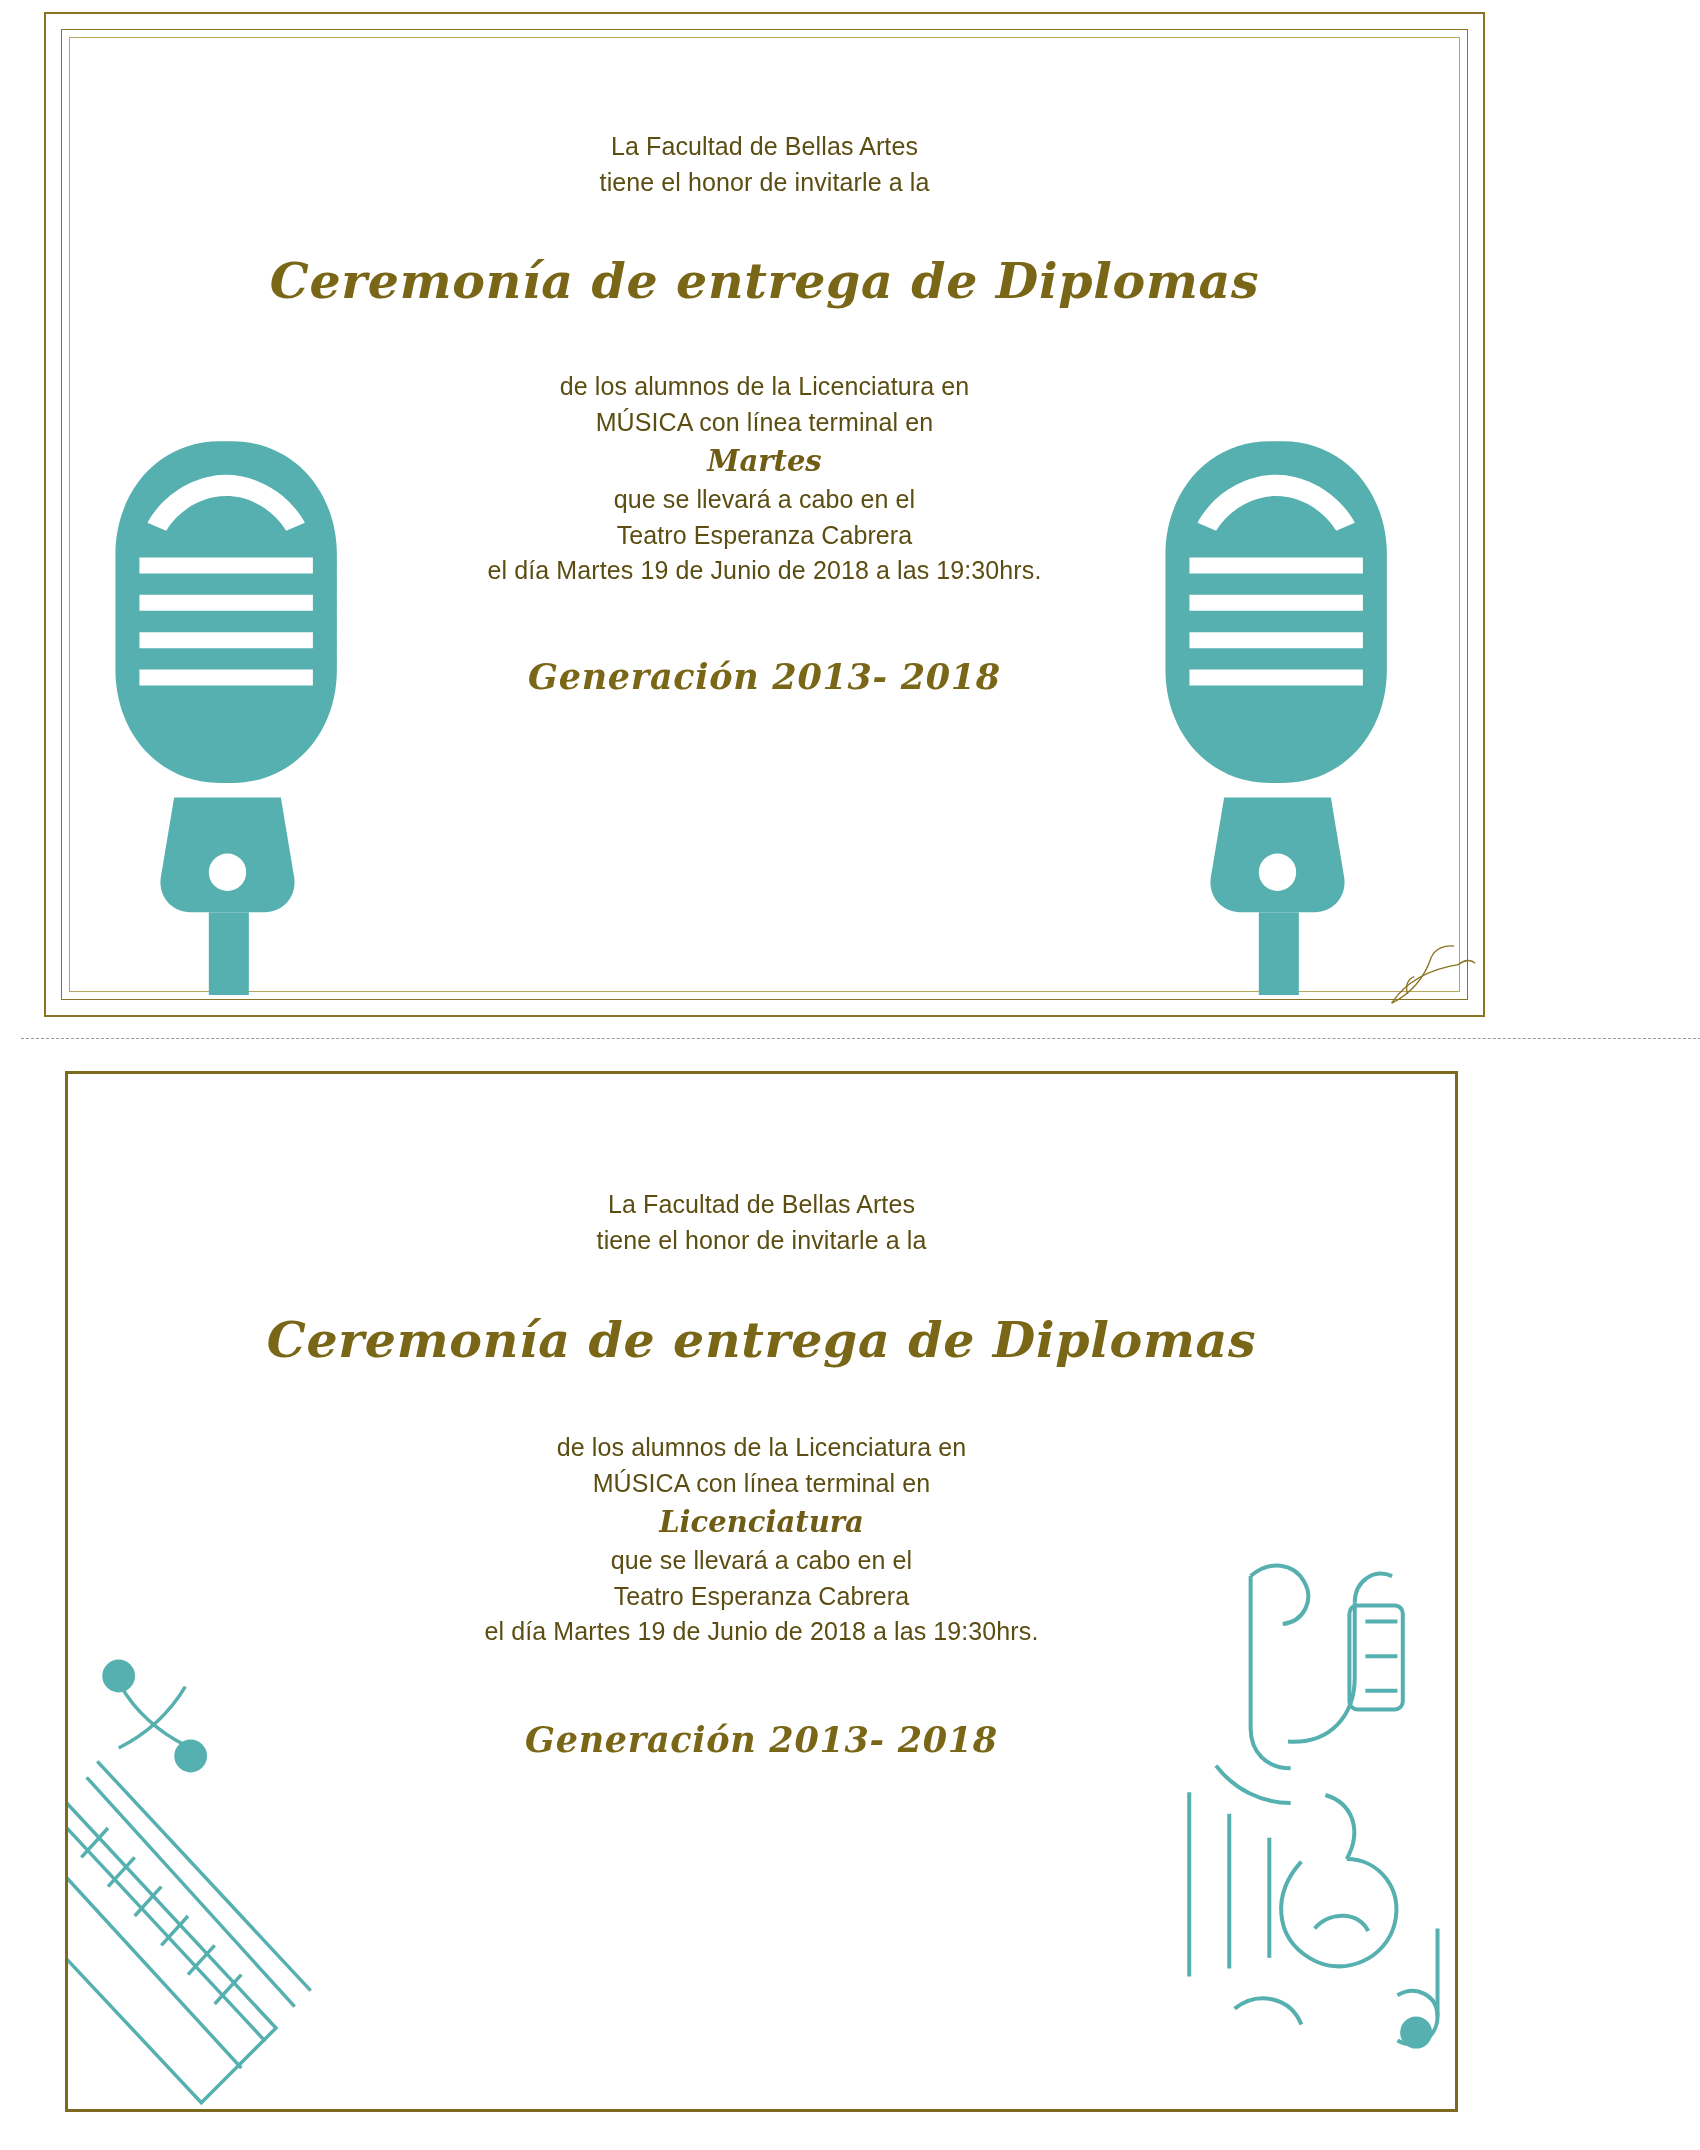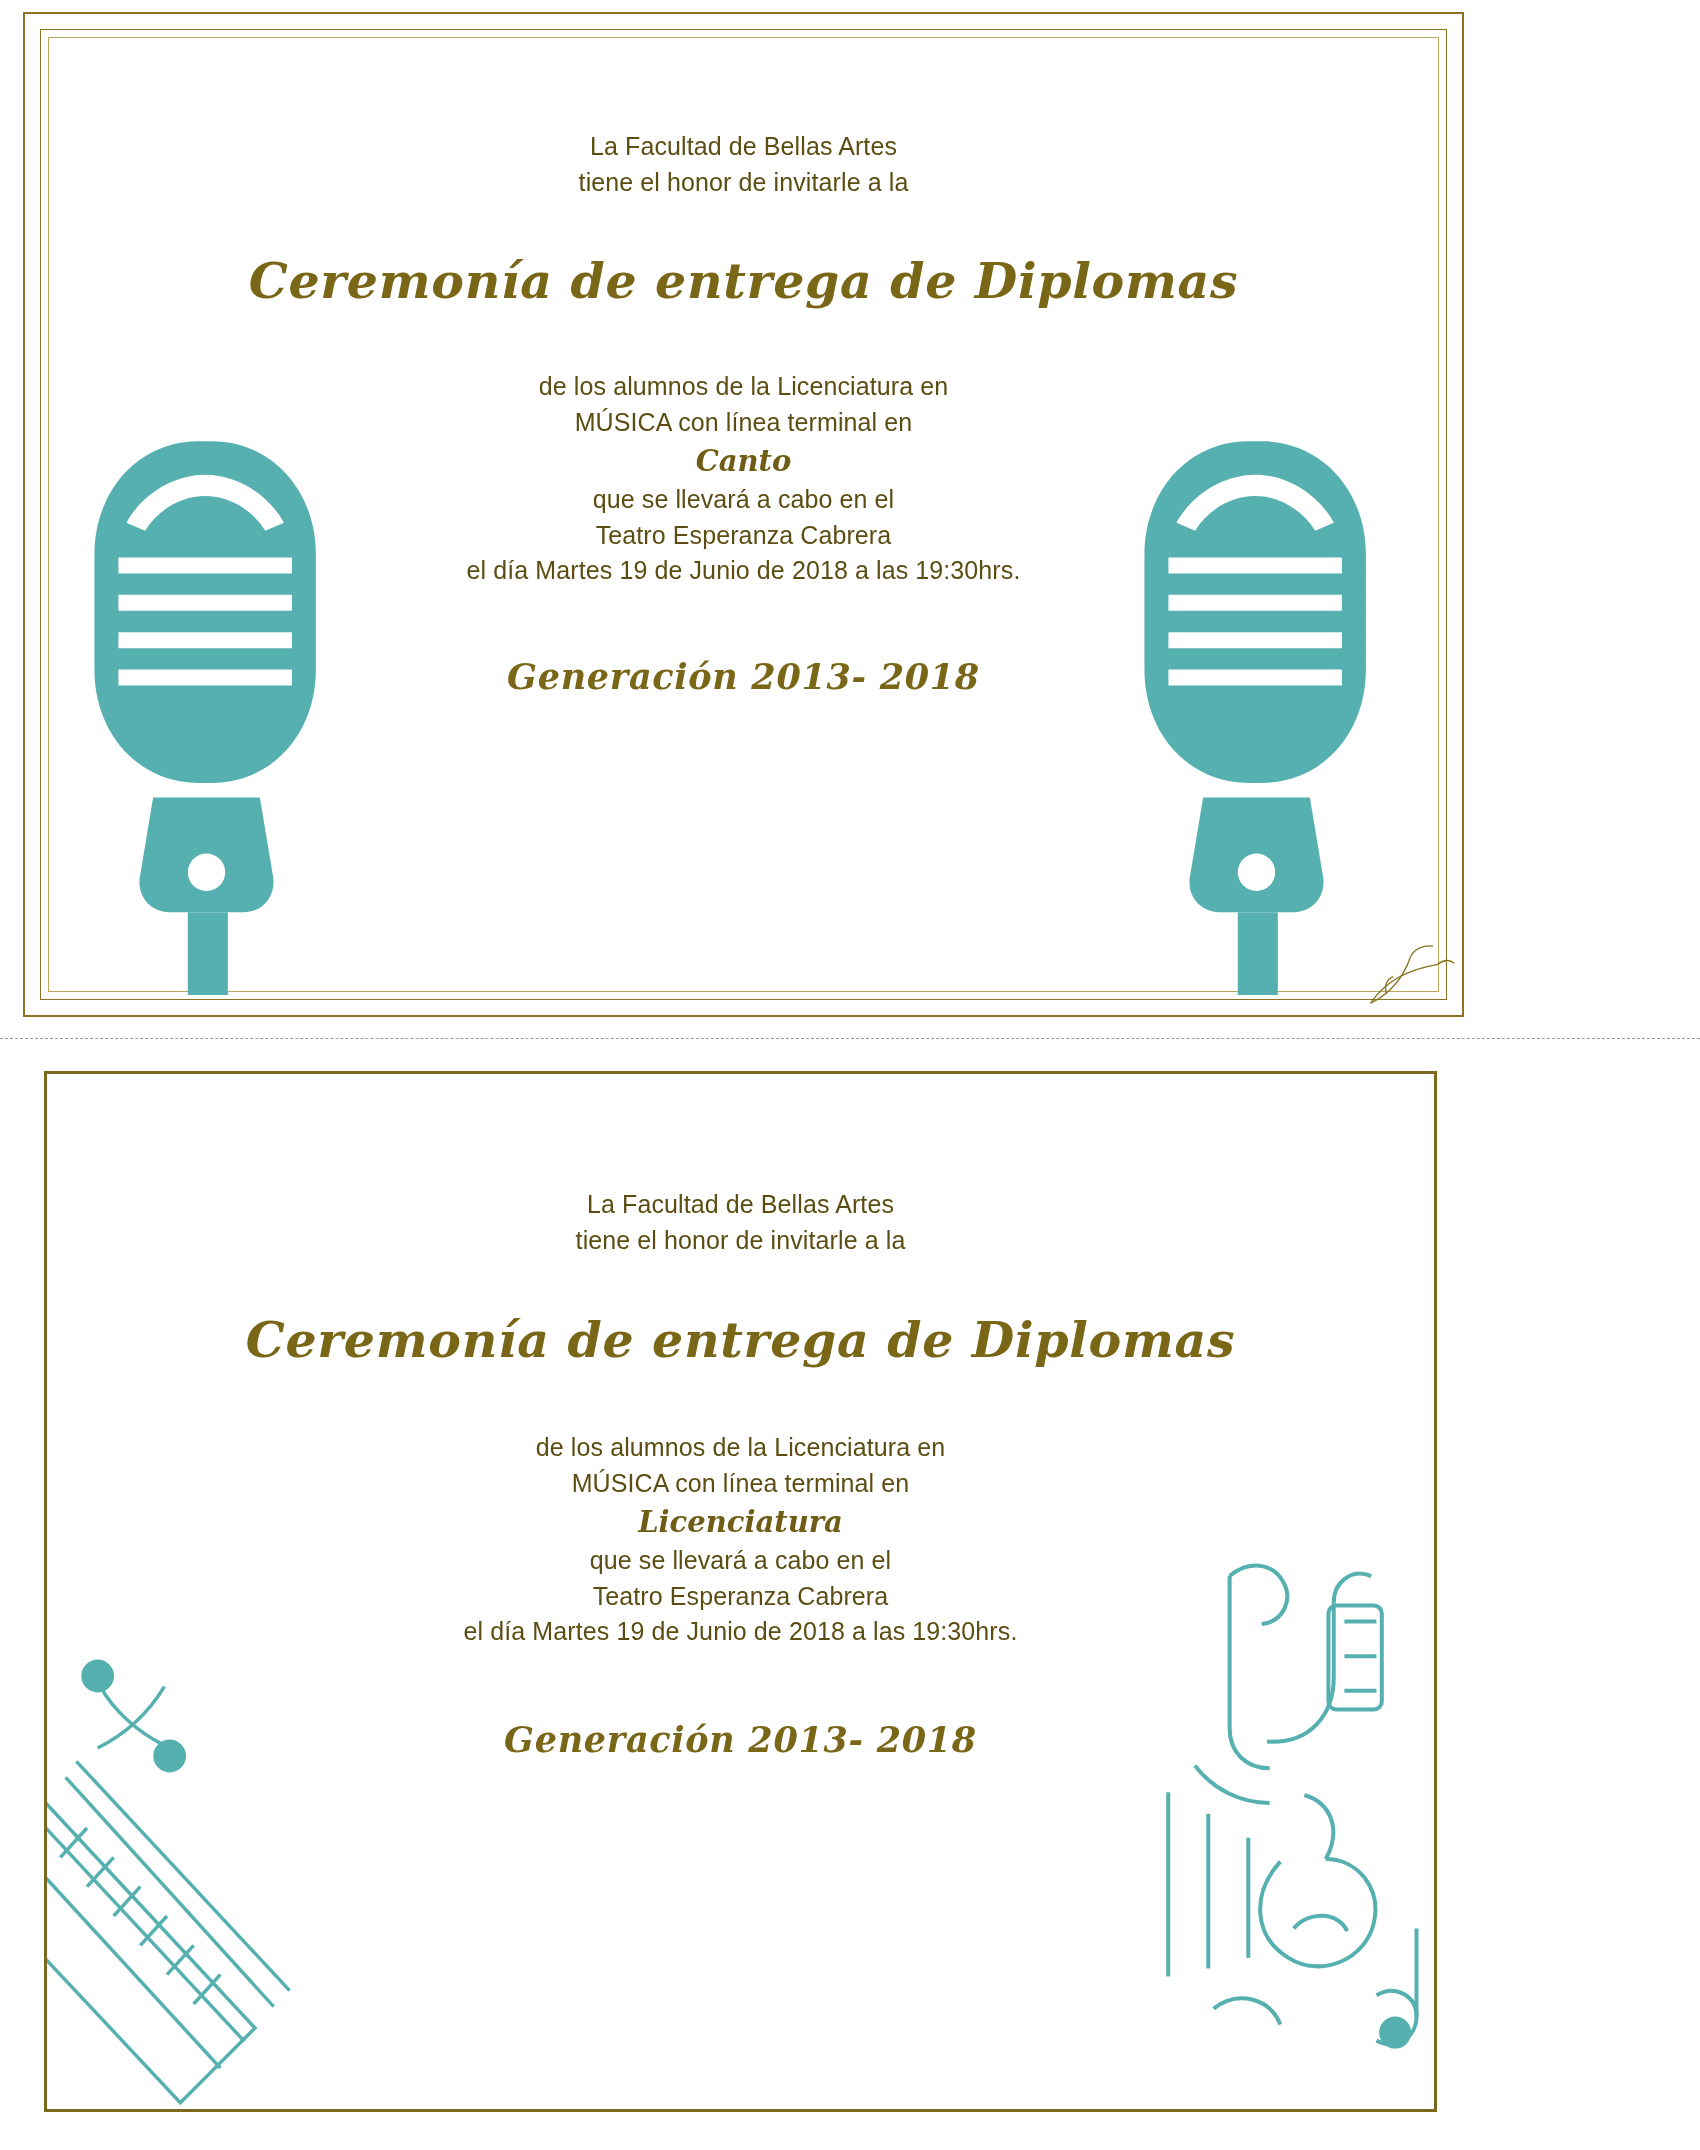--- a/index.html
+++ b/index.html
@@ -9,20 +9,21 @@
   }
   body {
     width: 1700px;
     font-family: "Liberation Sans", sans-serif;
     -webkit-font-smoothing: antialiased;
   }
 
   .page {
     width: 1504px;
     position: relative;
+    padding-left: 21px;
   }
 
   
   .card {
     position: relative;
     background: #ffffff;
     box-sizing: border-box;
     overflow: hidden;
   }
 
@@ -171,21 +172,21 @@
     </svg>
 
     <div class="content" style="padding-top:115px;">
       <div class="line">La Facultad de Bellas Artes</div>
       <div class="line">tiene el honor de invitarle a la</div>
 
       <div class="script-title" style="margin-top:52px;">Ceremonía de entrega de Diplomas</div>
 
       <div class="line" style="margin-top:59px;">de los alumnos de la Licenciatura en</div>
       <div class="line">MÚSICA con línea terminal en</div>
-      <div class="script-mid" style="margin-top:4px;">Canto</div>
+      <div class="script-mid" style="margin-top:4px;">Martes</div>
       <div class="line" style="margin-top:4px;">que se llevará a cabo en el</div>
       <div class="line">Teatro Esperanza Cabrera</div>
       <div class="line">el día Martes 19 de Junio de 2018 a las 19:30hrs.</div>
 
       <div class="script-gen" style="margin-top:67px;">Generación 2013- 2018</div>
     </div>
   </div>
 
   <div class="divider"></div>
 

